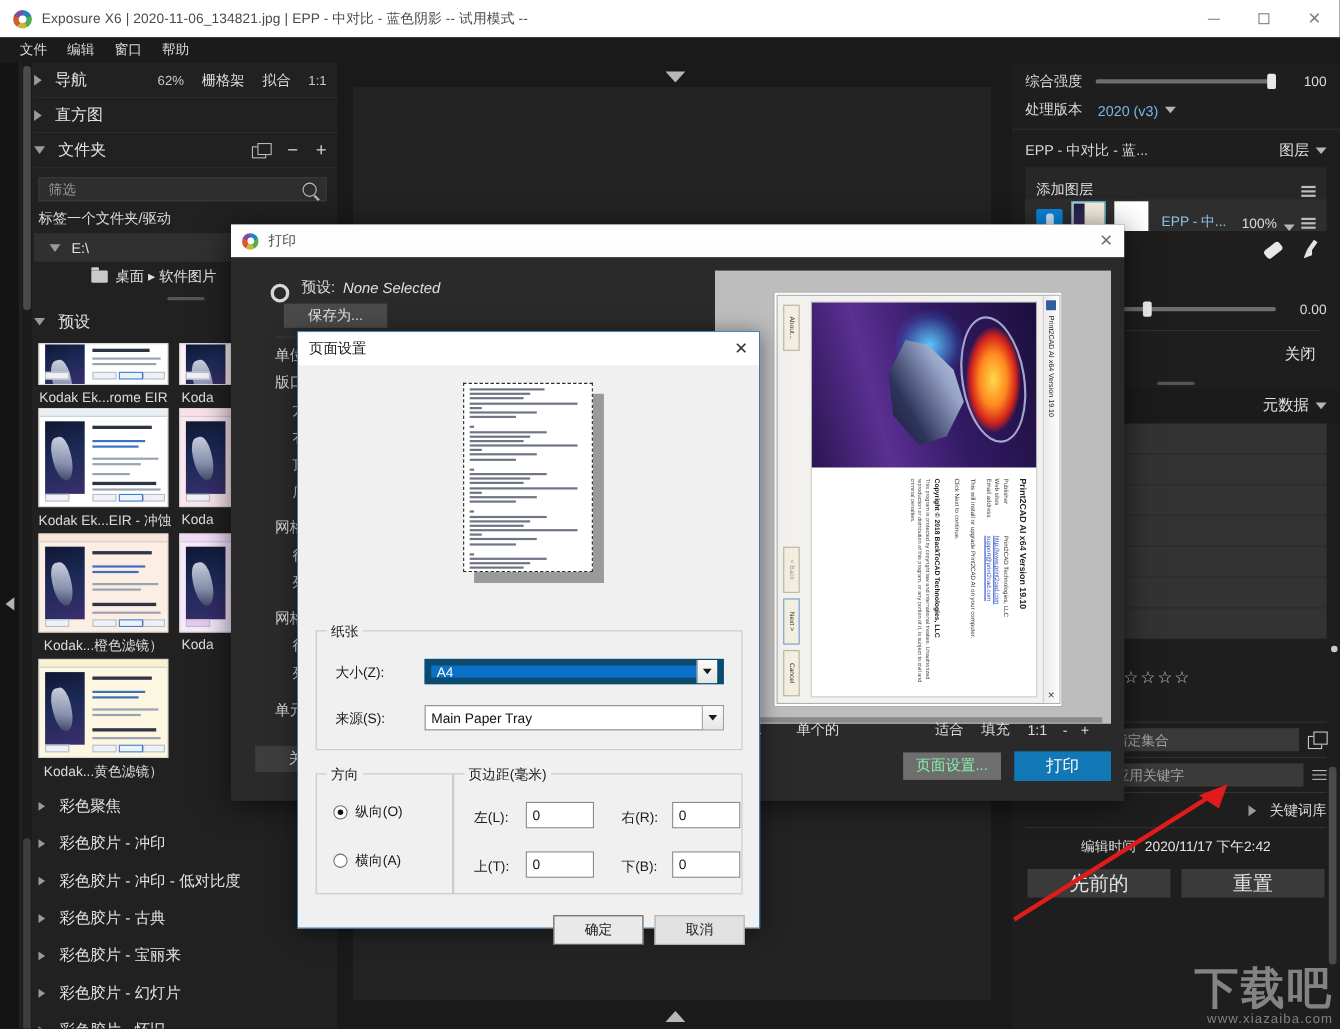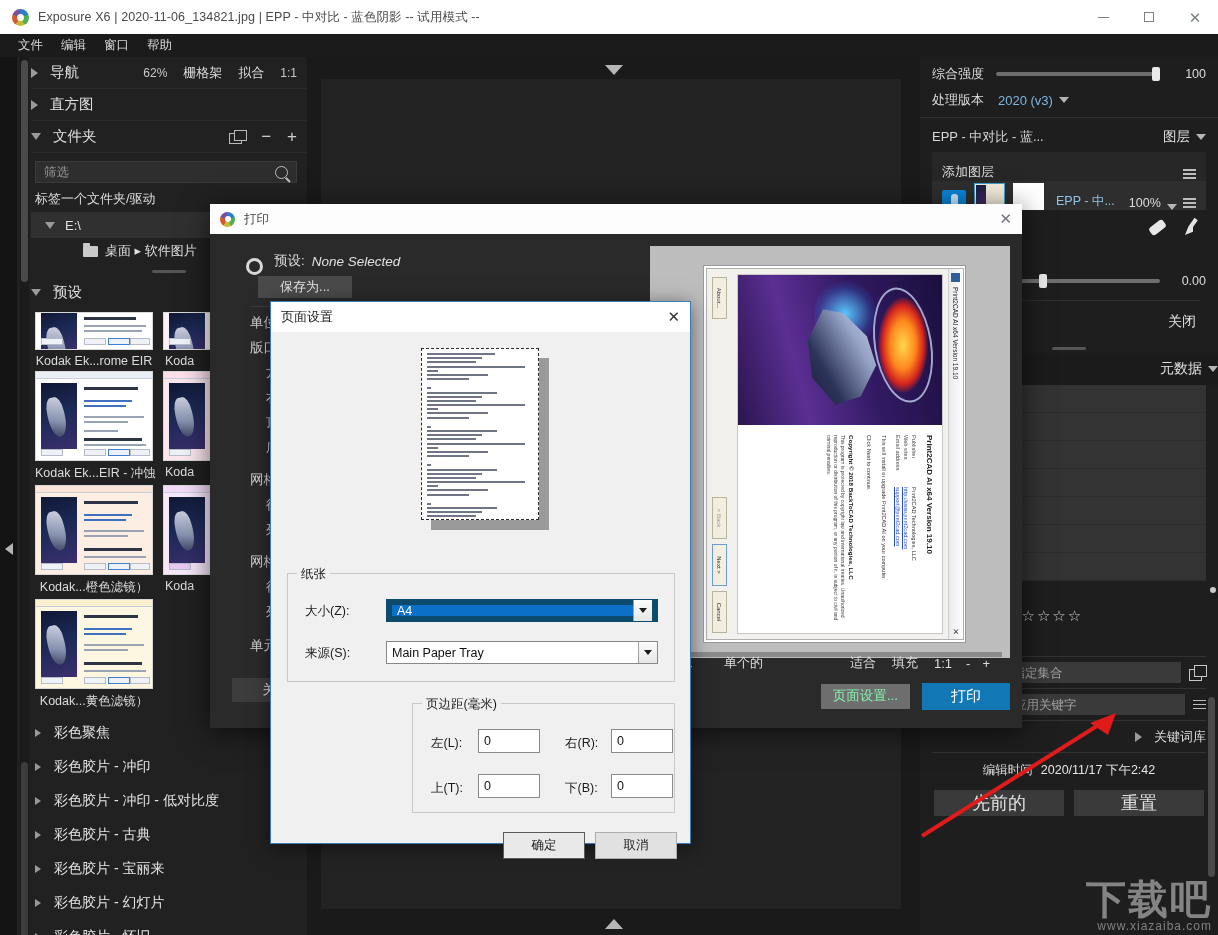--- a/index.html
+++ b/index.html
@@ -190,21 +190,21 @@
   .brush::before{content:"";position:absolute;left:9px;top:0;width:4px;height:11px;background:#e3e3e3;transform:rotate(35deg);}
   .brush::after{content:"";position:absolute;left:3px;top:9px;width:8px;height:8px;
     background:#e3e3e3;clip-path:polygon(100% 0,100% 60%,0 100%,40% 0);}
   .copy-ic{width:17px;height:15px;position:relative;margin-left:4px;}
   .copy-ic::before{content:"";position:absolute;left:0;top:4px;width:11px;height:10px;border:1.6px solid #c6c6c6;}
   .copy-ic::after{content:"";position:absolute;left:5px;top:0;width:11px;height:10px;border:1.6px solid #c6c6c6;background:#1e1e1e;}
 
   .closebtn-row{display:flex;justify-content:flex-end;padding:0 22px;height:30px;align-items:center;}
   .close-txt{font-size:14px;color:#e0e0e0;}
 
-  .meta-hdr{display:flex;align-items:center;height:32px;padding:0 0;background:#1b1b1b;}
+  .meta-hdr{display:flex;align-items:center;height:32px;padding:0 12px;background:#1b1b1b;}
   .meta-title{margin-left:auto;font-size:14px;color:#e0e0e0;display:flex;align-items:center;}
   .meta-rows{margin:0 12px;}
   .meta-blank{height:28px;border-bottom:1px solid #2c2c2c;background:#333333;}
   .gear{position:relative;width:16px;height:16px;}
   .gear::before{content:"";position:absolute;inset:0;border-radius:50%;border:3px solid #c9c9c9;}
   .gear::after{content:"";position:absolute;left:5px;top:5px;width:6px;height:6px;border-radius:50%;background:#1b1b1b;}
 
   .flagrow{padding:4px 12px 0 12px;}
   .flag{width:13px;height:14px;border-left:2px solid #c9c9c9;position:relative;}
   .flag::after{content:"";position:absolute;left:2px;top:0;width:10px;height:8px;border:1.6px solid #c9c9c9;border-left:0;}
@@ -900,20 +900,31 @@
         </div>
         <span class="ps-lbl" style="left:17px;top:71px;">来源(S):</span>
         <div class="combo" style="left:98px;top:67px;width:272px;">
           <span class="ctxt">Main Paper Tray</span>
           <span class="carrow">
               <i></i>
             </span>
         </div>
       </div>
 
+      <div class="gbox" style="left:16px;top:371px;width:125px;height:110px;">
+        <span class="gbox-lbl">方向</span>
+        <div class="radio on" style="left:15px;top:26px;">
+          <span class="rc"></span>
+          <span class="rt">纵向(O)</span>
+        </div>
+        <div class="radio" style="left:15px;top:70px;">
+          <span class="rc"></span>
+          <span class="rt">横向(A)</span>
+        </div>
+      </div>
 
       <div class="gbox" style="left:141px;top:371px;width:263px;height:110px;">
         <span class="gbox-lbl">页边距(毫米)</span>
         <span class="ps-lbl" style="left:18px;top:31px;">左(L):</span>
         <input class="txtin" style="left: 65px; top: 25px;" value="0">
         <span class="ps-lbl" style="left:152px;top:31px;">右(R):</span>
         <input class="txtin" style="left: 198px; top: 25px;" value="0">
         <span class="ps-lbl" style="left:18px;top:76px;">上(T):</span>
         <input class="txtin" style="left: 65px; top: 70px;" value="0">
         <span class="ps-lbl" style="left:152px;top:76px;">下(B):</span>

